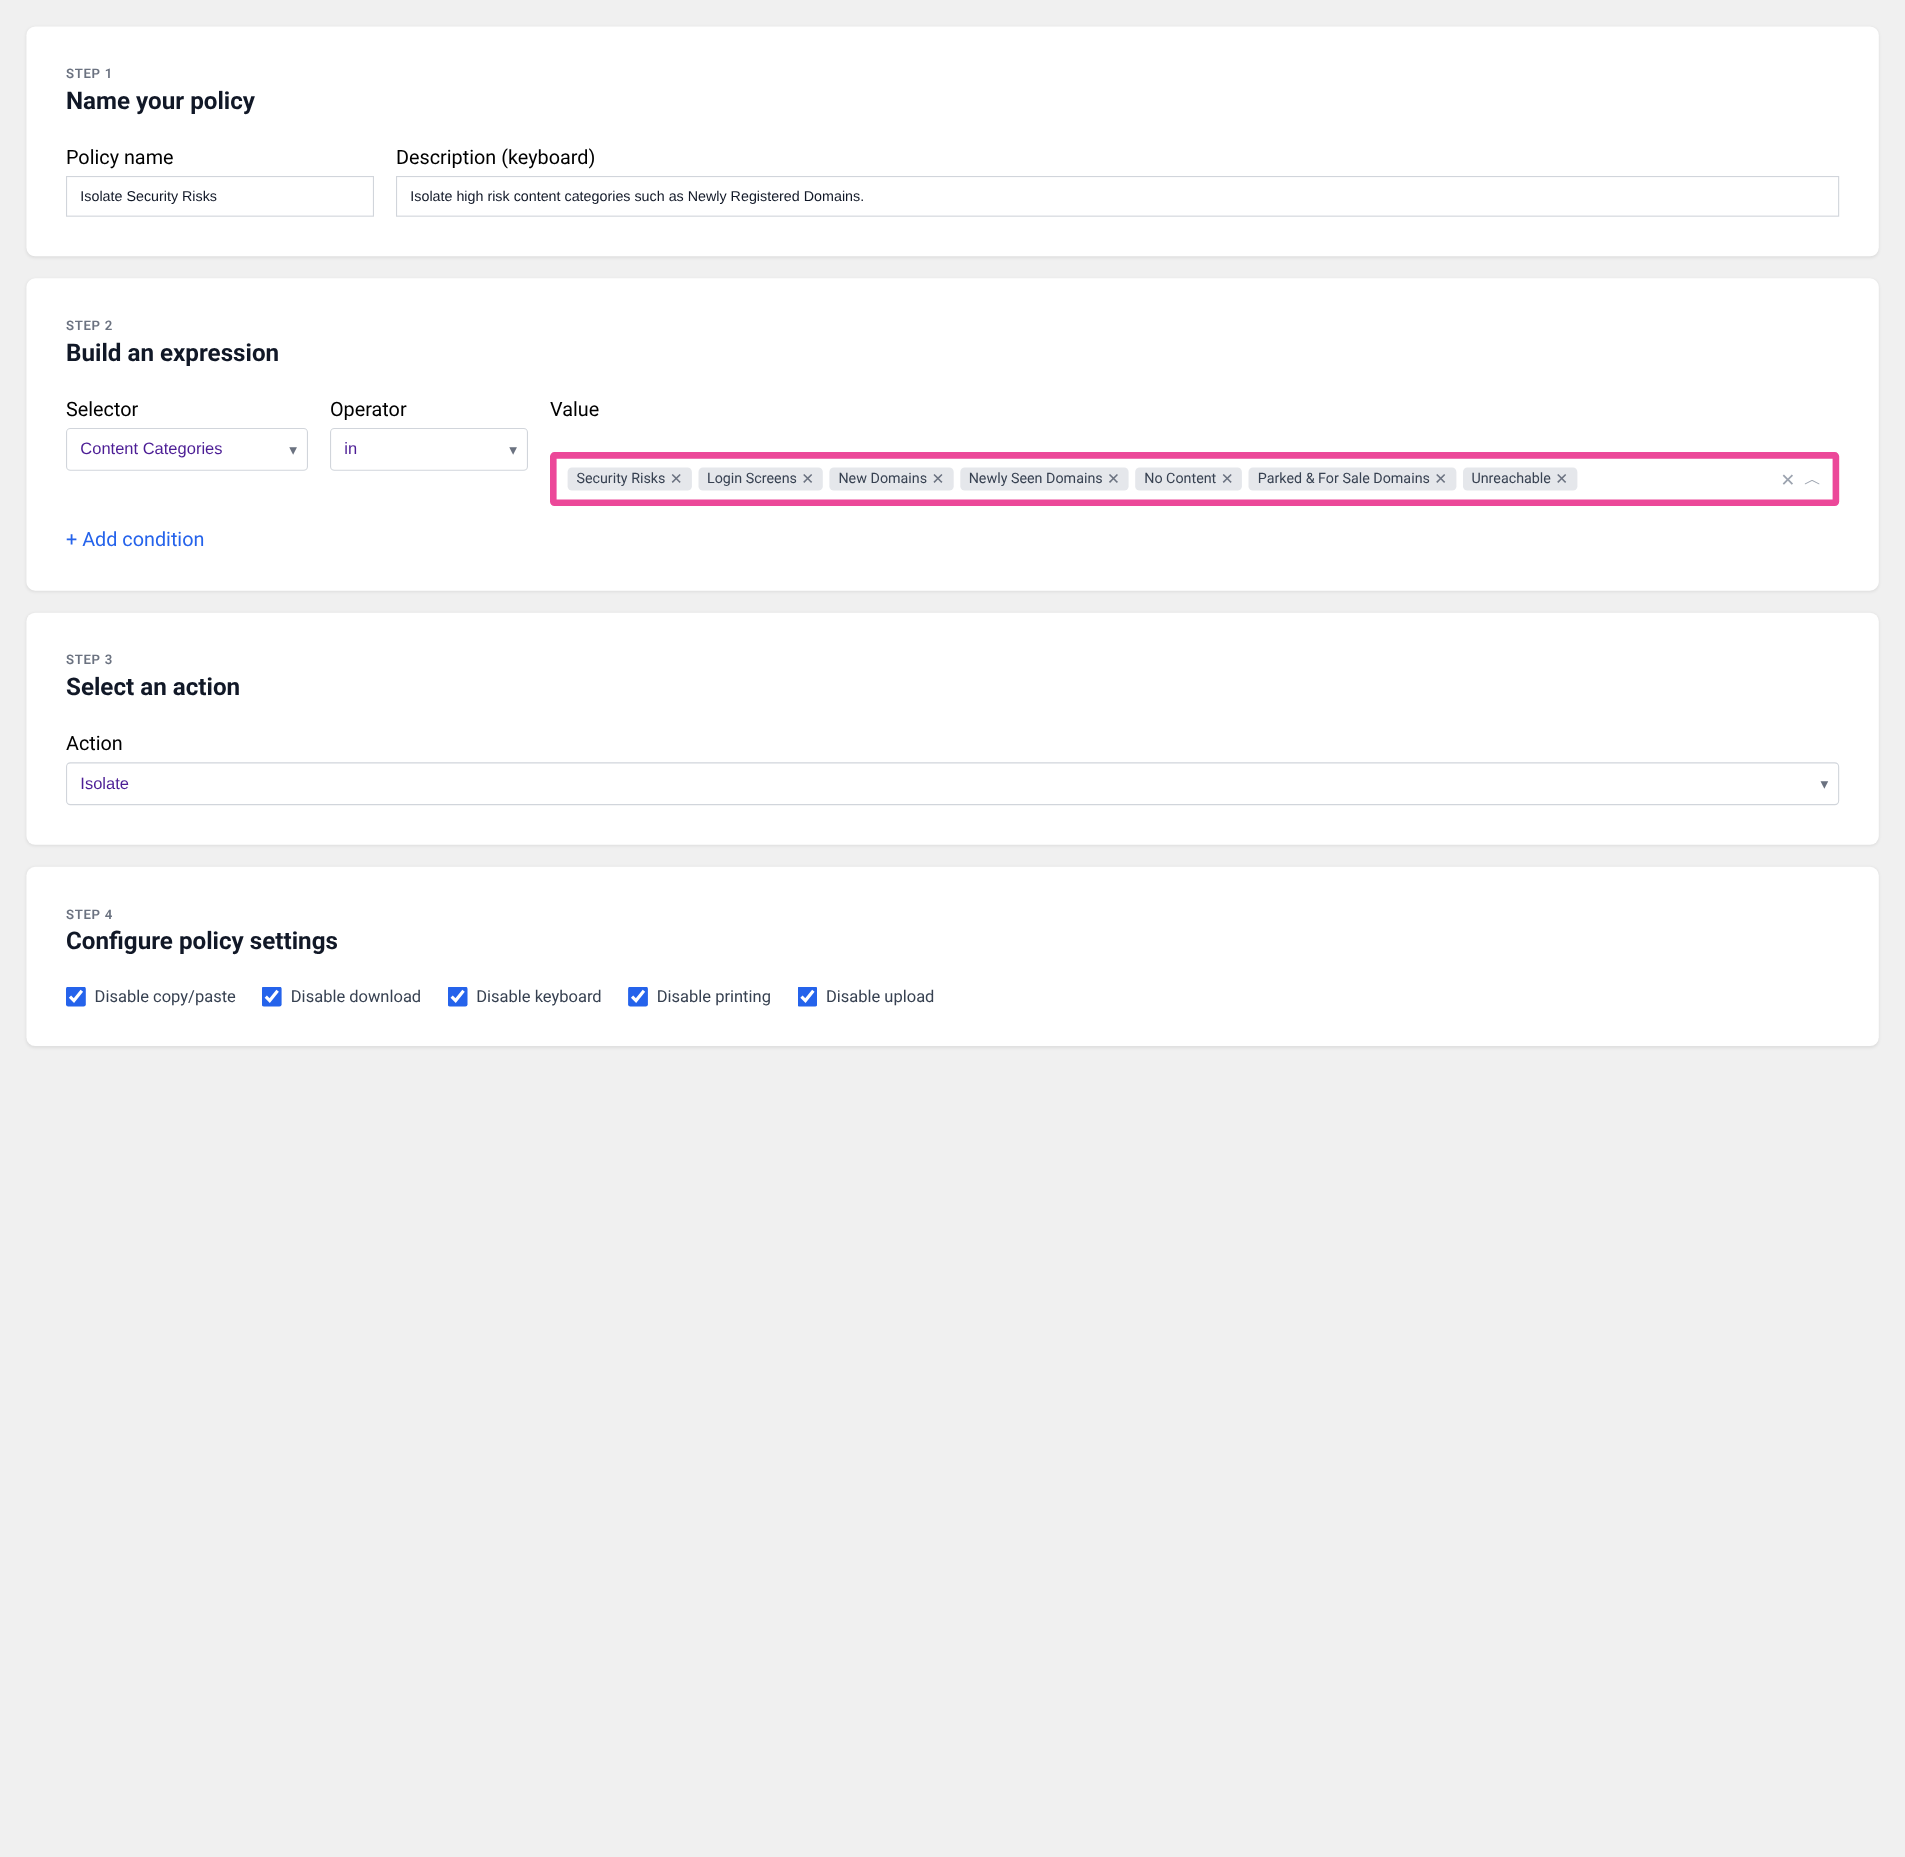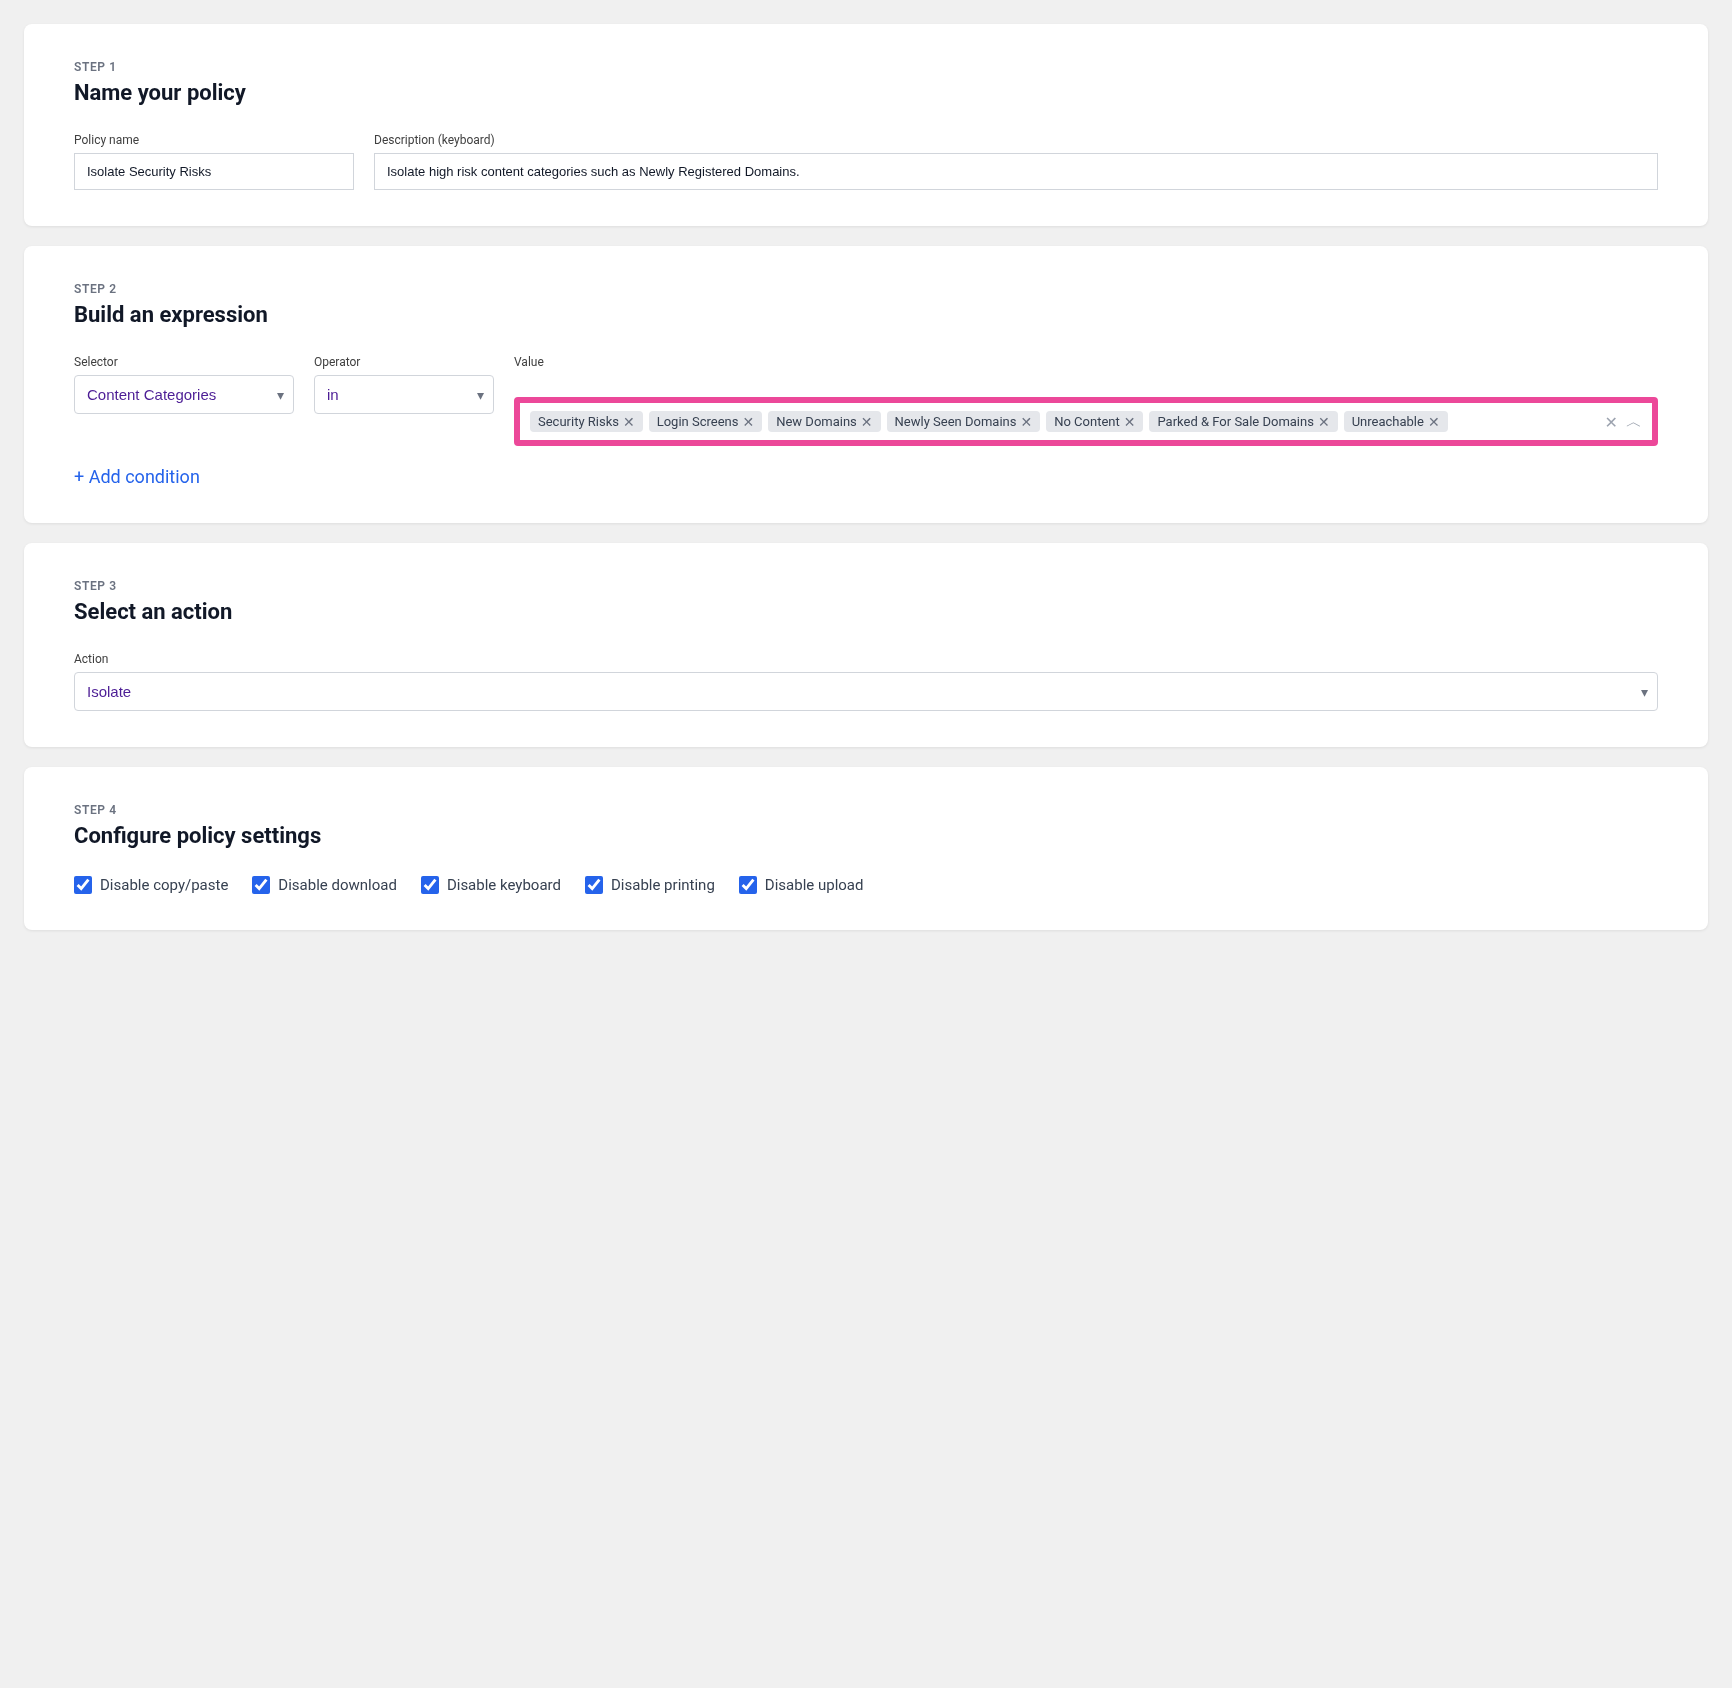--- a/index.html
+++ b/index.html
@@ -5,21 +5,21 @@
     * { box-sizing: border-box; margin: 0; padding: 0; }
     body {
       font-family: -apple-system, BlinkMacSystemFont, 'Segoe UI', Roboto, sans-serif;
       background: #f0f0f0;
       padding: 24px;
       color: #1a1a1a;
     }
     .step-card {
       background: #ffffff;
       border-radius: 8px;
-      padding: 36px 50px;
+      padding: 36px 36px;
       margin-bottom: 20px;
       box-shadow: 0 1px 3px rgba(0,0,0,0.08);
     }
     .step-label {
       font-size: 12px;
       font-weight: 600;
       color: #6b7280;
       letter-spacing: 0.05em;
       text-transform: uppercase;
       margin-bottom: 6px;
@@ -40,22 +40,22 @@
       flex-direction: column;
       gap: 6px;
     }
     .form-group-policy-name {
       flex: 0 0 280px;
     }
     .form-group-description {
       flex: 1;
     }
     .field-label {
-      font-size: 12px;
-      color: #404040;
+      font-size: 18px;
+      color: #000000;
       font-weight: 400;
     }
     .text-input {
       border: 1px solid #d1d5db;
       border-radius: 0;
       padding: 10px 12px;
       font-size: 13px;
       color: #111827;
       outline: none;
       width: 100%;

